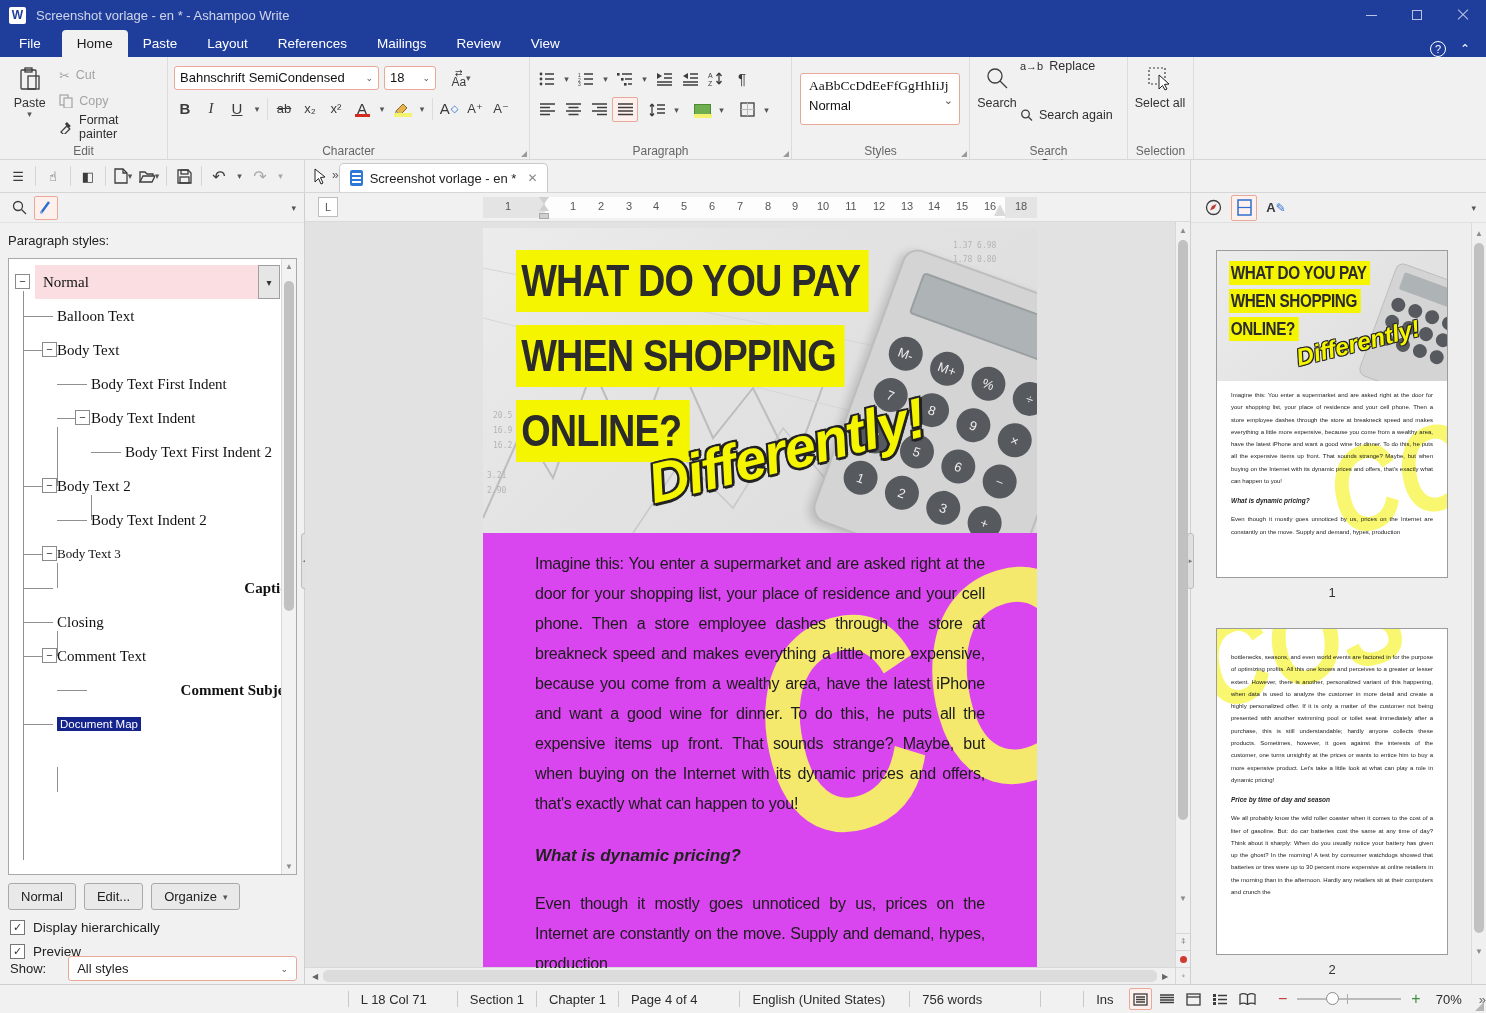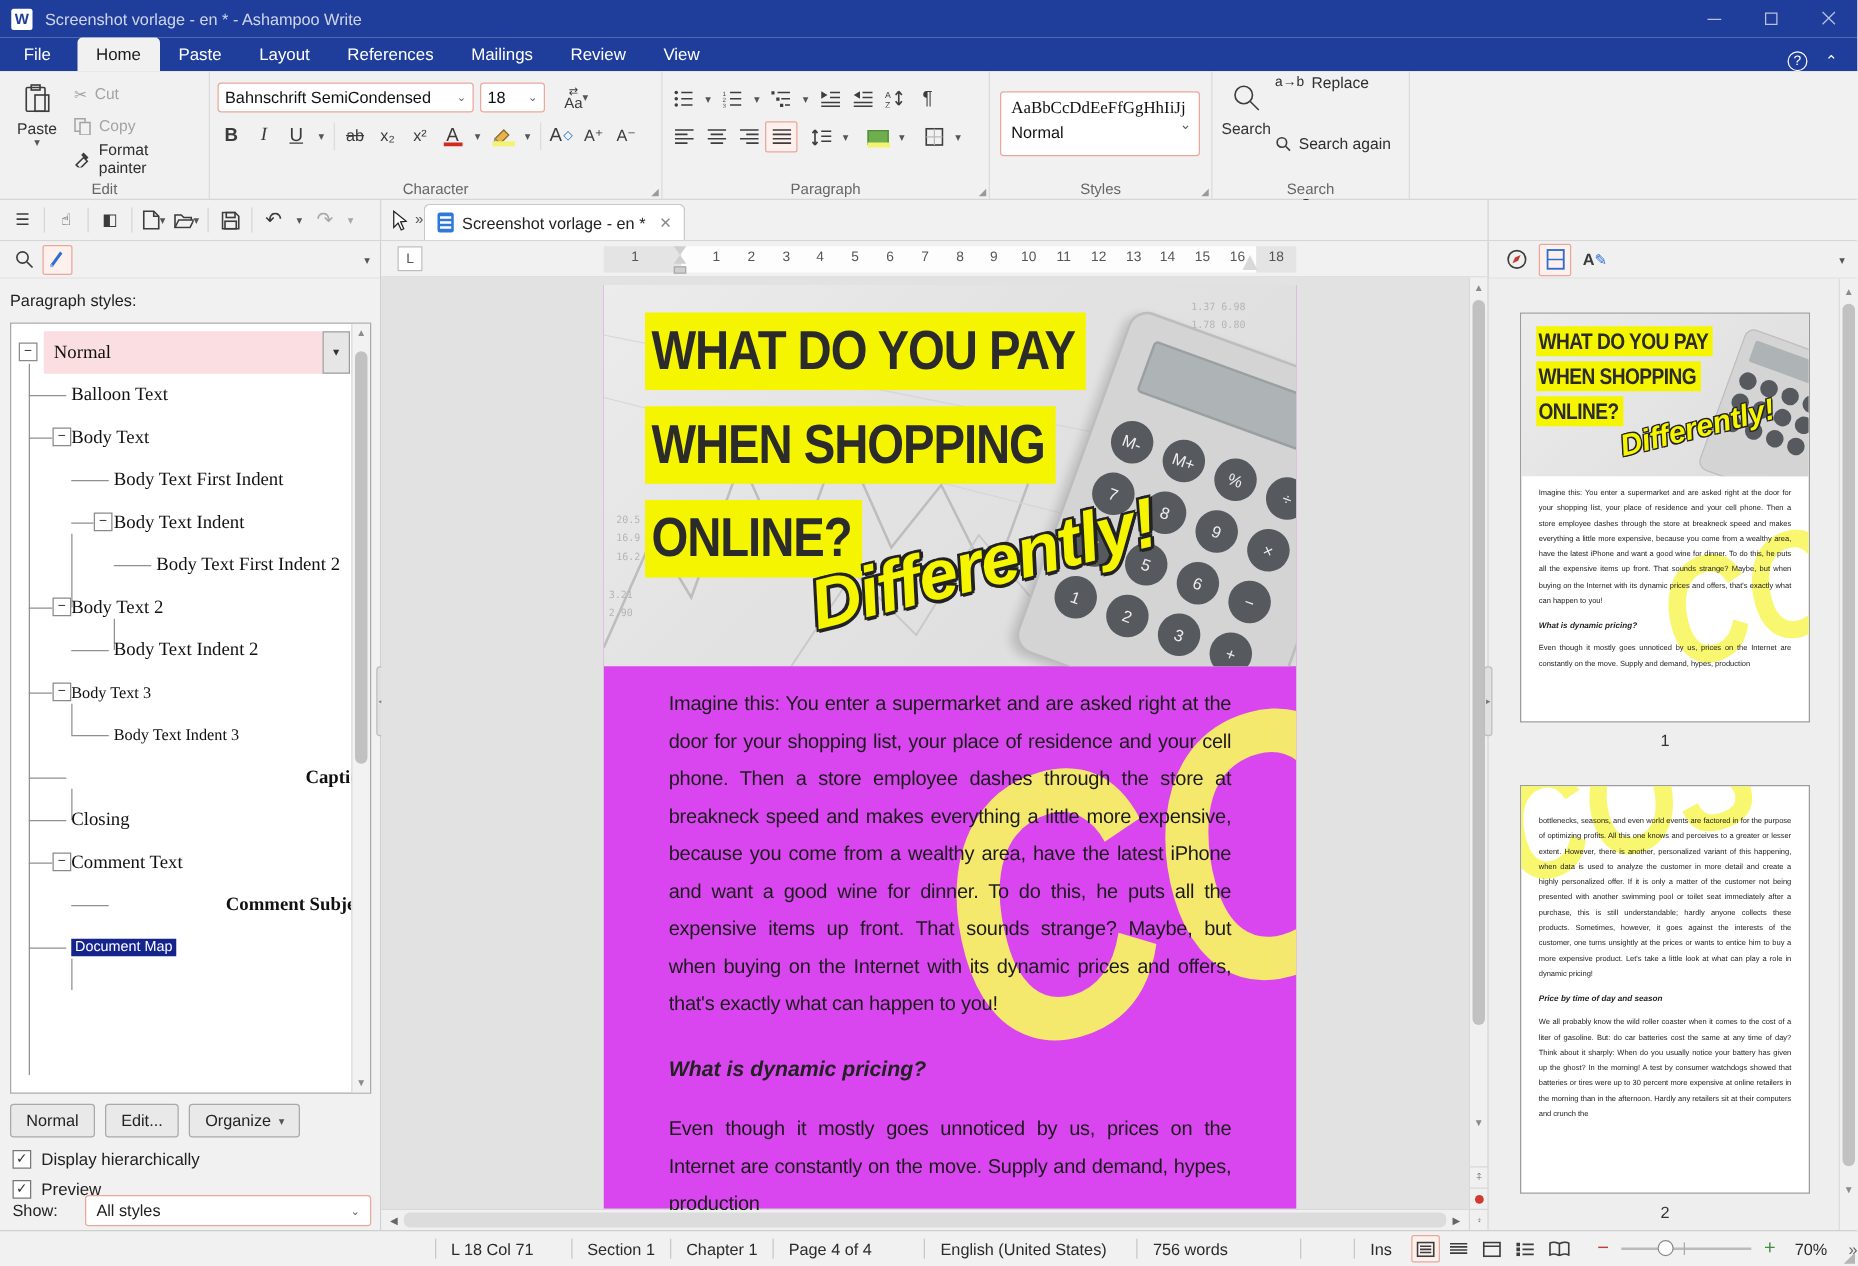--- a/index.html
+++ b/index.html
@@ -453,20 +453,30 @@
           <svg class="i" width="14" height="10" viewBox="0 0 14 10">
             <path d="M1 5 H8" stroke="#2d6fd1" stroke-width="2" stroke-dasharray="2 1.5"></path>
               <path d="M8 1 L13 5 L8 9Z" fill="#2d6fd1"></path>
           </svg>
           <span>Go to</span>
         </div>
       </div>
       <div class="rlabel">Search</div>
     </div>
 
+    <div class="rgroup" style="width:66px;">
+      <div class="bigbtn" style="width:56px">
+        <svg class="i" width="26" height="26" viewBox="0 0 26 26">
+          <rect x="2" y="2" width="16" height="16" fill="none" stroke="#3d3d3d" stroke-width="1.2" stroke-dasharray="2 2"></rect>
+          <path d="M12 9 L12 23 L15.5 19.5 L18 24 L20 23 L17.5 18.5 L22 18Z" fill="#fff" stroke="#222"></path>
+        </svg>
+        <span class="blab">Select all</span>
+      </div>
+      <div class="rlabel">Selection</div>
+    </div>
 
     <div style="flex:1"></div>
   </div>
 
   <div class="toolrow">
     <div class="qat">
       <div class="icbtn">☰</div>
       <div class="qsep"></div>
       <div class="icbtn">☝</div>
       <div class="qsep"></div>
@@ -577,23 +587,20 @@
           <span class="exp e1">−</span>
           <span class="sname">Body Text 2</span>
         </div>
         <div class="srow d2">
             <span class="sname">Body Text Indent 2</span>
           </div>
         <div class="srow d1 p small13">
           <span class="exp e1">−</span>
           <span class="sname">Body Text 3</span>
         </div>
-        <div class="srow d2 small13">
-            <span class="sname">Body Text Indent 3</span>
-          </div>
         <div class="srow d1 bold">
             <span class="sname">Caption</span>
           </div>
         <div class="srow d1">
             <span class="sname">Closing</span>
           </div>
         <div class="srow d1 p">
           <span class="exp e1">−</span>
           <span class="sname">Comment Text</span>
         </div>

